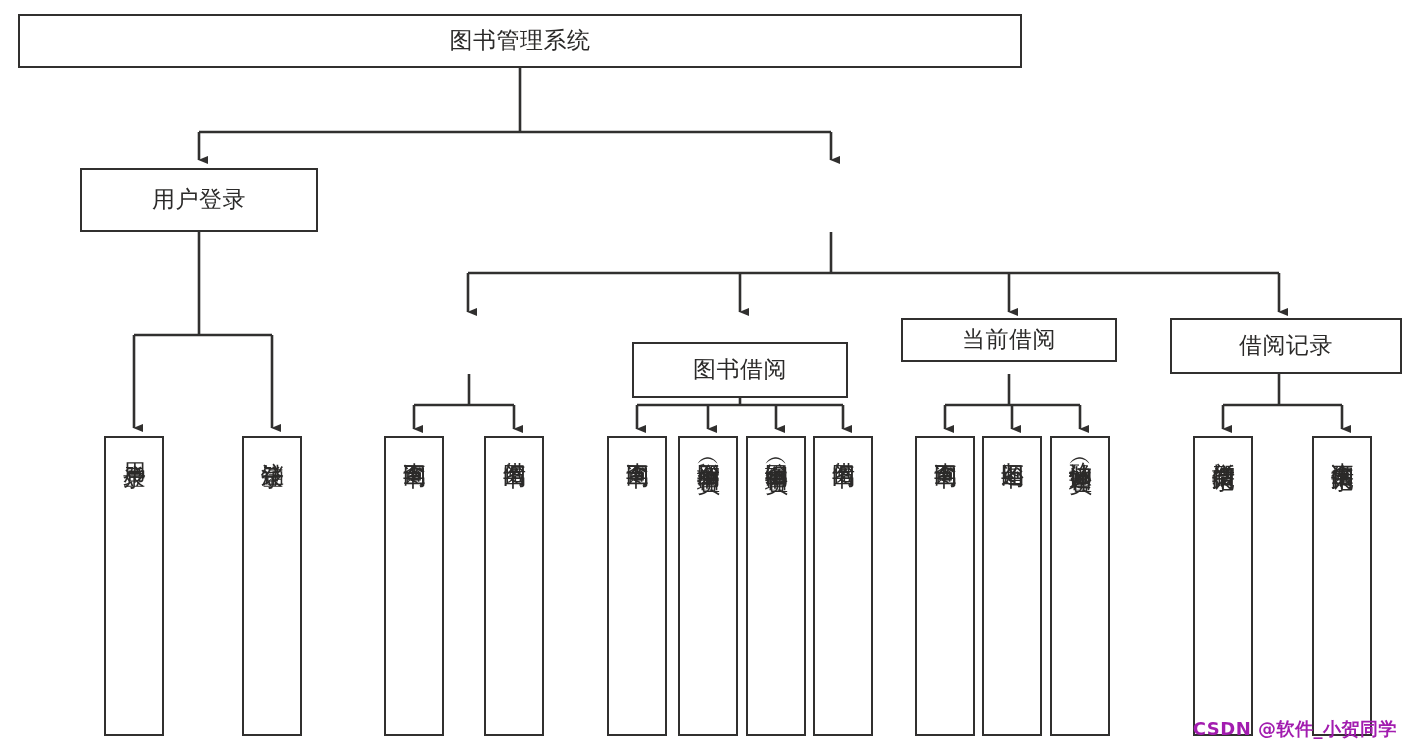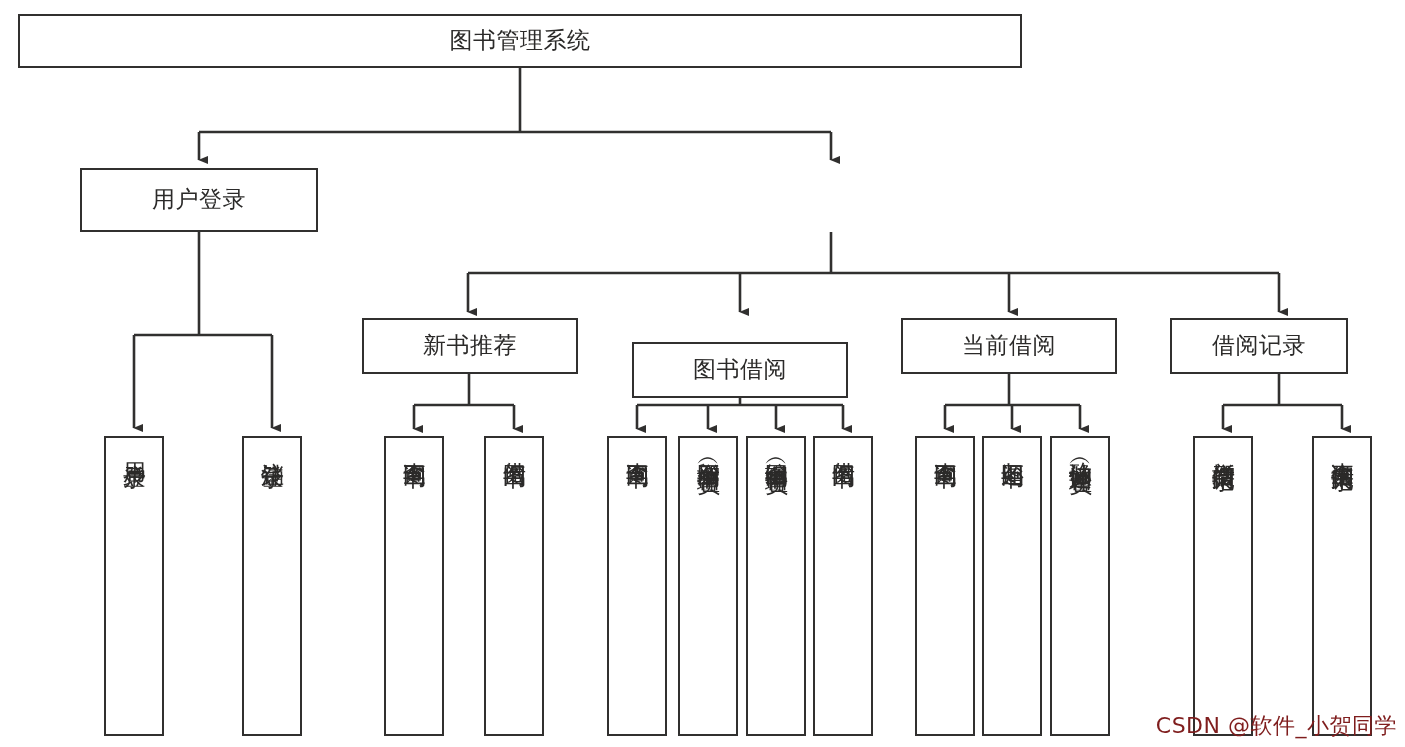--- a/index.html
+++ b/index.html
@@ -55,25 +55,26 @@
     writing-mode: vertical-rl;
     text-orientation: upright;
     font-size: 23px;
     line-height: 1.12;
     letter-spacing: 1.5px;
   }
   .watermark {
     position: absolute;
     right: 8px;
     bottom: 6px;
-    font-size: 22px;
-    color: #7f1d1d;
+    font-size: 18px;
+    color: #a21caf;
     letter-spacing: 0.5px;
     user-select: none;
     white-space: nowrap;
+    font-weight: bold;
   }
 </style>
 </head>
 <body>
 
 <div id="diagram-root">
 
   <svg class="edges" viewBox="0 0 1405 747">
     <defs>
       <marker id="arrowhead" markerWidth="9" markerHeight="10" refX="4.5" refY="9.2" orient="auto" markerUnits="userSpaceOnUse">
@@ -125,30 +126,27 @@
   </svg>
 
   <div class="node horizontal" style="left:18px; top:14px; width:1004px; height:54px;">
     <span class="node-label">图书管理系统</span>
   </div>
 
   <div class="node horizontal" style="left:80px; top:168px; width:238px; height:64px;">
     <span class="node-label">用户登录</span>
   </div>
 
-  <div class="node horizontal" style="left:362px; top:318px; width:216px; height:56px;">
-    <span class="node-label">新书推荐</span>
-  </div>
   <div class="node horizontal" style="left:632px; top:318px; width:216px; height:56px;margin-top:24px;">
     <span class="node-label">图书借阅</span>
   </div>
-  <div class="node horizontal" style="left:901px; top:318px; width:216px; height:56px;">
+  <div class="node horizontal" style="left:901px; top:318px; width:216px; height:44px;">
     <span class="node-label">当前借阅</span>
   </div>
-  <div class="node horizontal" style="left:1170px; top:318px; width:178px; height:56px;">
+  <div class="node horizontal" style="left:1170px; top:318px; width:232px; height:56px;">
     <span class="node-label">借阅记录</span>
   </div>
 
   <div class="node vertical" style="left:104px; top:436px; width:60px; height:300px;">
     <span class="node-label">用户登录</span>
   </div>
   <div class="node vertical" style="left:242px; top:436px; width:60px; height:300px;">
     <span class="node-label">注销登录</span>
   </div>
 

